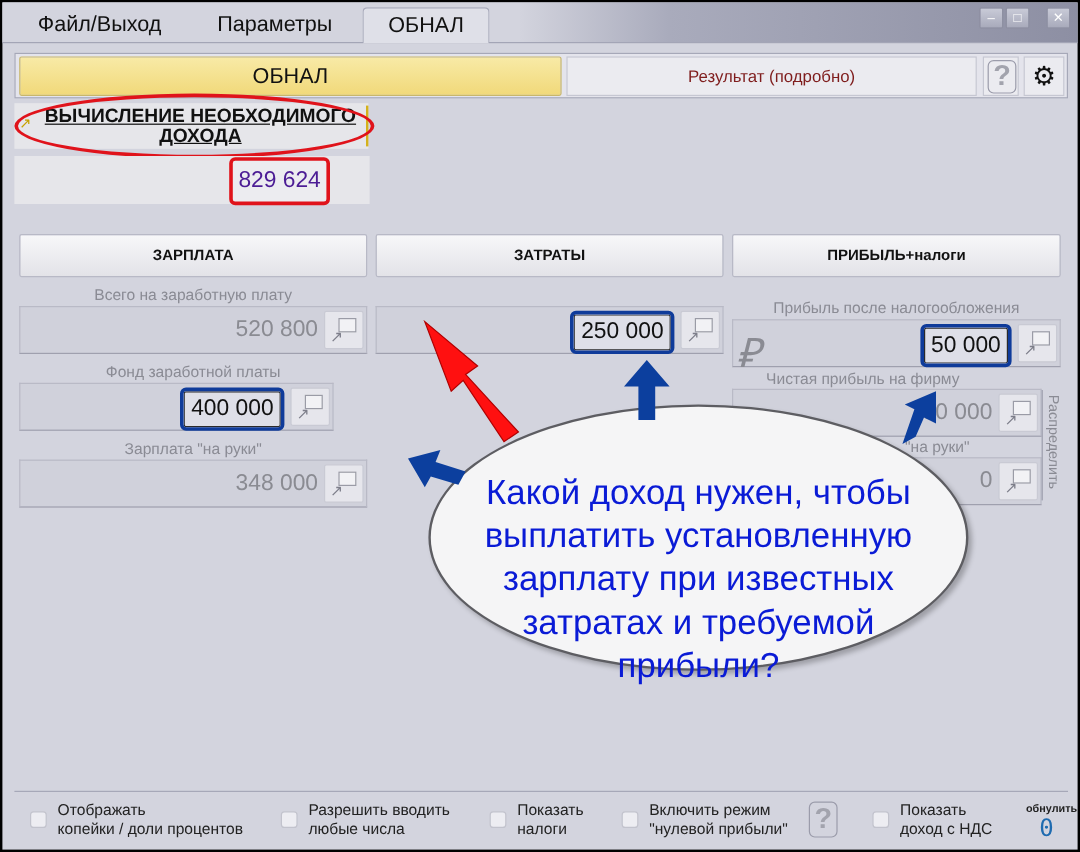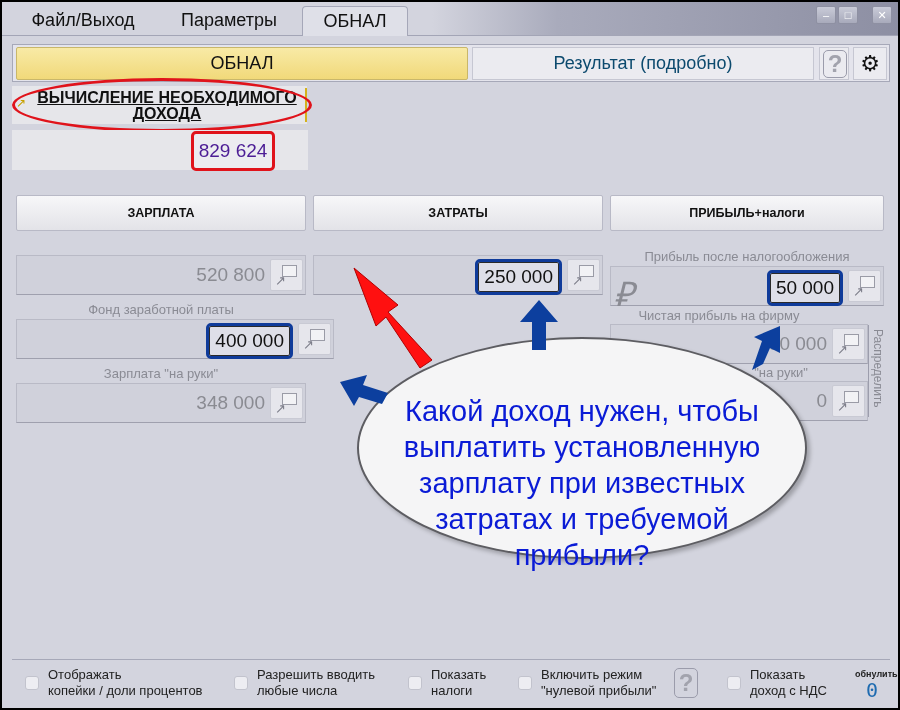--- a/index.html
+++ b/index.html
@@ -44,21 +44,21 @@
   }
   .obnal-tab {
     position: absolute; left: 3px; top: 2px; width: 452px; height: 33px;
     background: linear-gradient(#f8eaa6, #f1d97a);
     border: 1px solid #c9b76a; border-radius: 2px;
     font-size: 18px; line-height: 31px; text-align: center; color: #111;
   }
   .result-tab {
     position: absolute; left: 459px; top: 2px; width: 342px; height: 33px;
     background: #ebebf0; border: 1px solid #c6c7d2;
-    font-size: 18px; line-height: 31px; text-align: center; color: #0c4a6e;
+    font-size: 14px; line-height: 31px; text-align: center; color: #7f1d1d;
   }
   .help-top {
     position: absolute; left: 806px; top: 2px; width: 30px; height: 33px;
     border: 1px solid #c6c7d2; background: #ebebf0;
   }
   .help-top span {
     position: absolute; left: 3px; top: 2px; width: 24px; height: 28px;
     border: 1px solid #9b9cab; border-radius: 5px;
     font-size: 24px; font-weight: bold; color: #a2a3ad; text-align: center; line-height: 26px;
   }
@@ -203,30 +203,31 @@
     <div class="bar"></div>
   </div>
   <div class="ellipse-red"></div>
   <div class="calc-value-box"></div>
   <div class="calc-value">829 624</div>
 
   <div class="sec-btn" style="left:14px;width:290px;">ЗАРПЛАТА</div>
   <div class="sec-btn" style="left:608px;width:274px;">ПРИБЫЛЬ+налоги</div>
   <div class="sec-btn" style="left:311px;width:290px;">ЗАТРАТЫ</div>
 
+  <div class="field-label" style="left:14px;top:236px;width:290px;">Всего на заработную плату</div>
   <div class="field" style="left:14px;top:253px;width:290px;">
     <span class="val">520 800</span>
     <div class="expand">
         <div class="sq"></div>
         <span class="ar">↗</span>
       </div>
   </div>
 
   <div class="field-label" style="left:14px;top:300px;width:290px;">Фонд заработной платы</div>
-  <div class="field" style="left:14px;top:317px;width:318px;">
+  <div class="field" style="left:14px;top:317px;width:262px;">
     <span class="val active">400 000</span>
     <div class="expand">
         <div class="sq"></div>
         <span class="ar">↗</span>
       </div>
   </div>
 
   <div class="field-label" style="left:14px;top:364px;width:290px;">Зарплата "на руки"</div>
   <div class="field" style="left:14px;top:381px;width:290px;">
     <span class="val">348 000</span>

